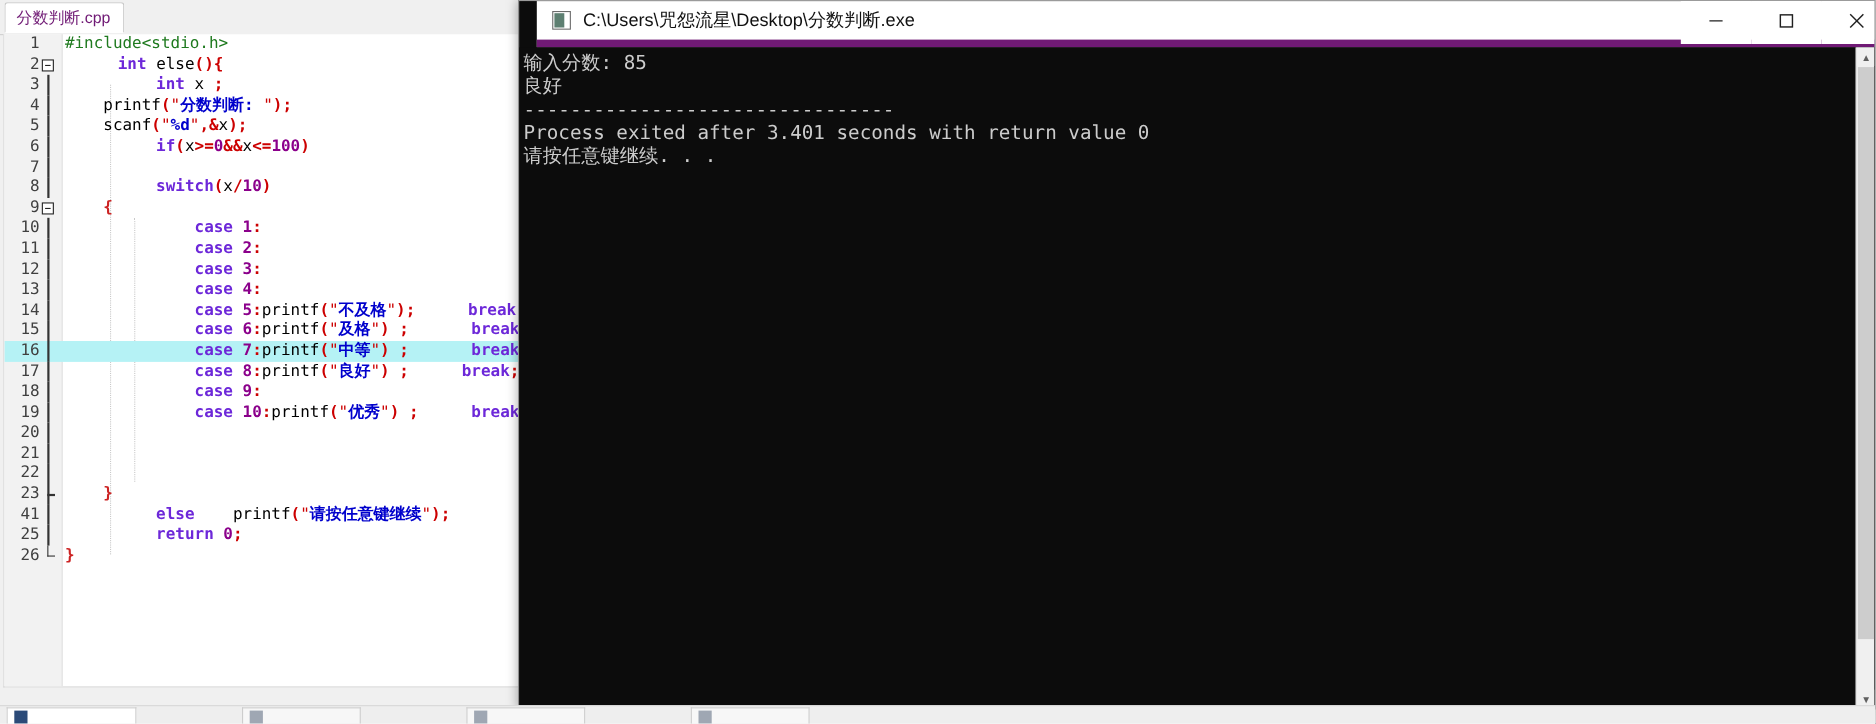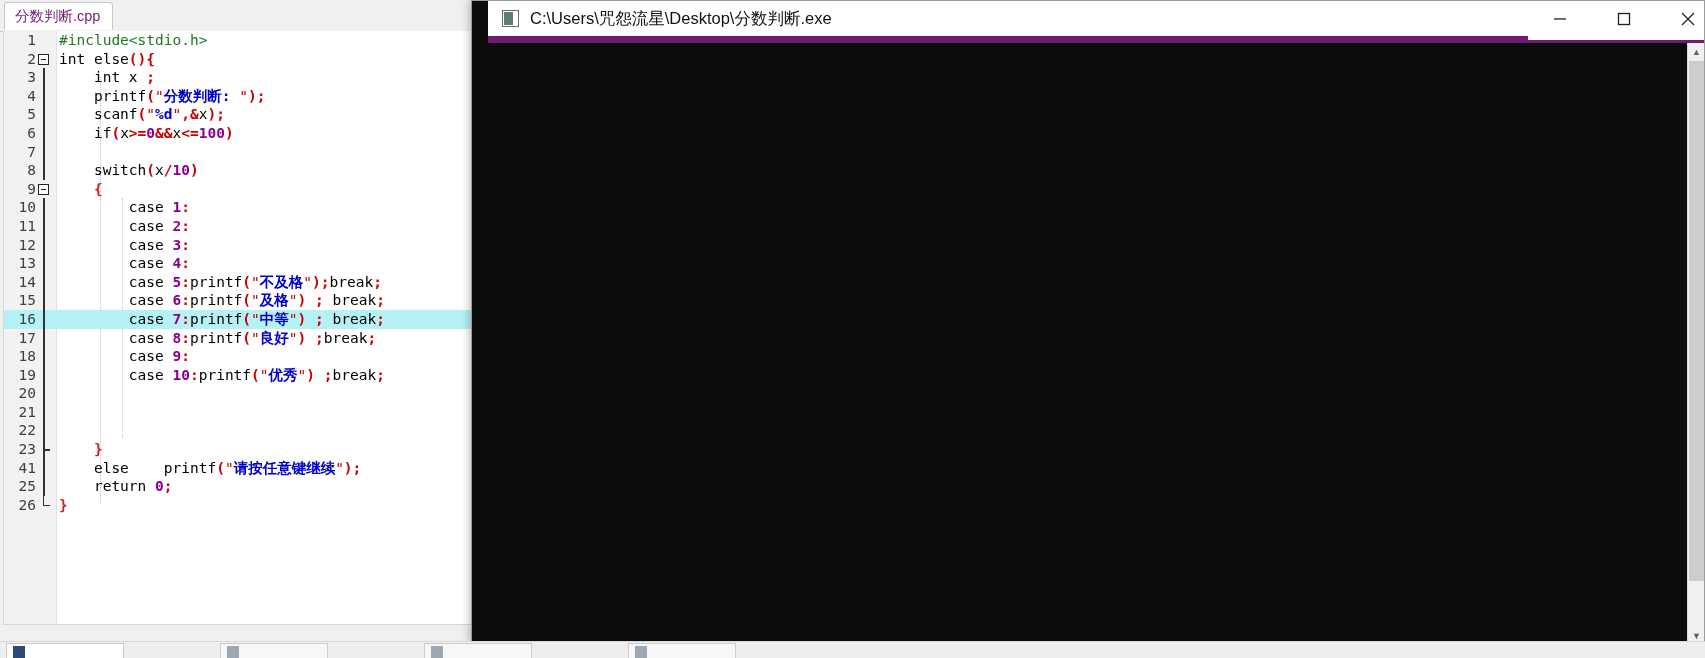--- a/index.html
+++ b/index.html
@@ -140,21 +140,21 @@
   
   .guide {
     position: absolute;
     top: 0; bottom: 0;
     width: 1px;
     border-left: 1px dotted #c9c9c9;
   }
 
   
   .c-pre   { color: #1f7a1f; }
-  .c-kw    { color: #000000; font-weight: normal; }
+  .c-kw    { color: #6d28d9; font-weight: bold; margin-left: 48px; }
   .c-id    { color: #000000; }
   .c-str   { color: #0000cc; font-weight: bold; }
   .c-quote { color: #cc0000; }
   .c-num   { color: #8b008b; font-weight: bold; }
   .c-punc  { color: #cc0000; font-weight: bold; }
   .c-op    { color: #cc0000; font-weight: bold; }
   .c-brace { color: #cc2222; font-weight: bold; }
 
   
   #ide-bottom {
@@ -375,20 +375,25 @@
         <div class="win-btn">
           <svg width="22" height="22" viewBox="0 0 22 22" aria-hidden="true">
             <line x1="5" y1="5" x2="17" y2="17" stroke="#202020" stroke-width="1.3"></line>
             <line x1="17" y1="5" x2="5" y2="17" stroke="#202020" stroke-width="1.3"></line>
           </svg>
         </div>
       </div>
     </div>
 
     <div id="console-body">
+      <div id="console-text">输入分数: 85
+良好
+--------------------------------
+Process exited after 3.401 seconds with return value 0
+请按任意键继续. . .</div>
 
       <div id="console-scrollbar">
         <div class="sb-arrow up">▲</div>
         <div id="sb-thumb"></div>
         <div class="sb-arrow down">▼</div>
       </div>
     </div>
   </div>
 
   <div id="taskbar">

